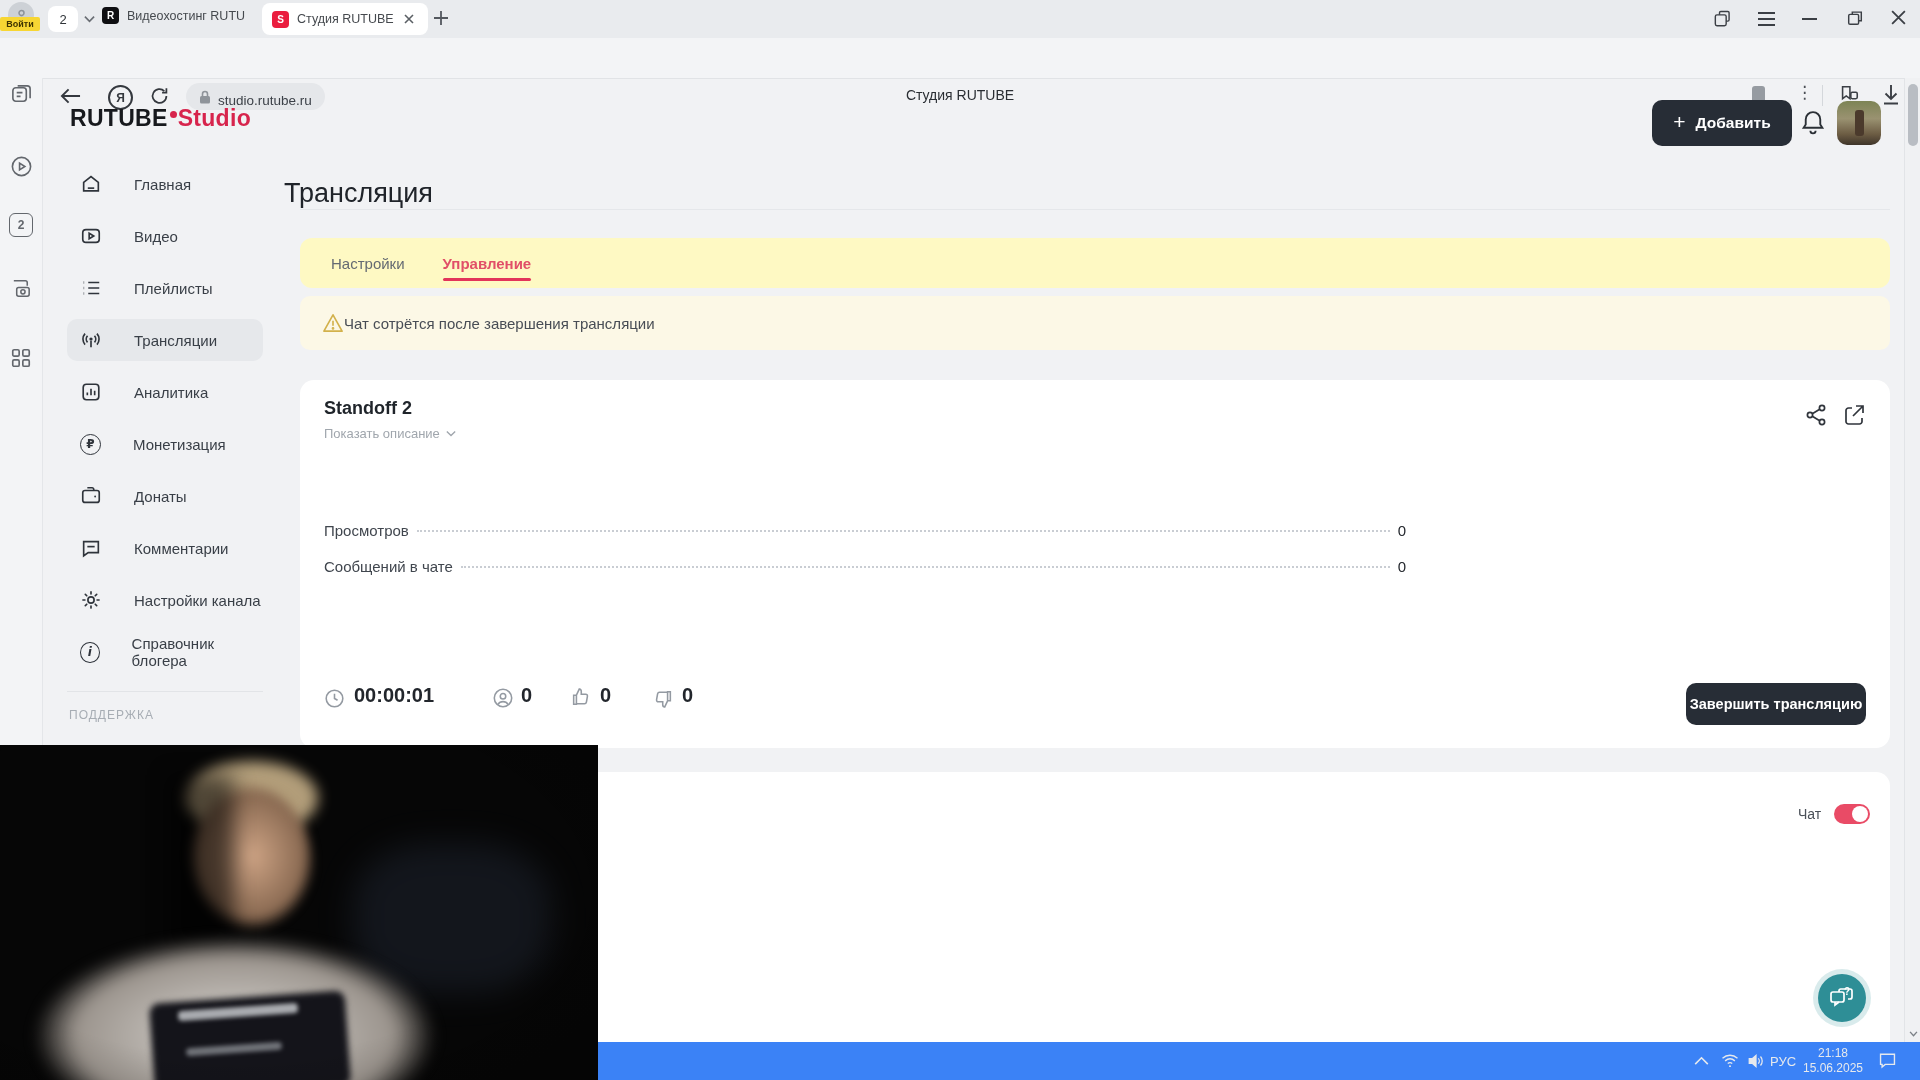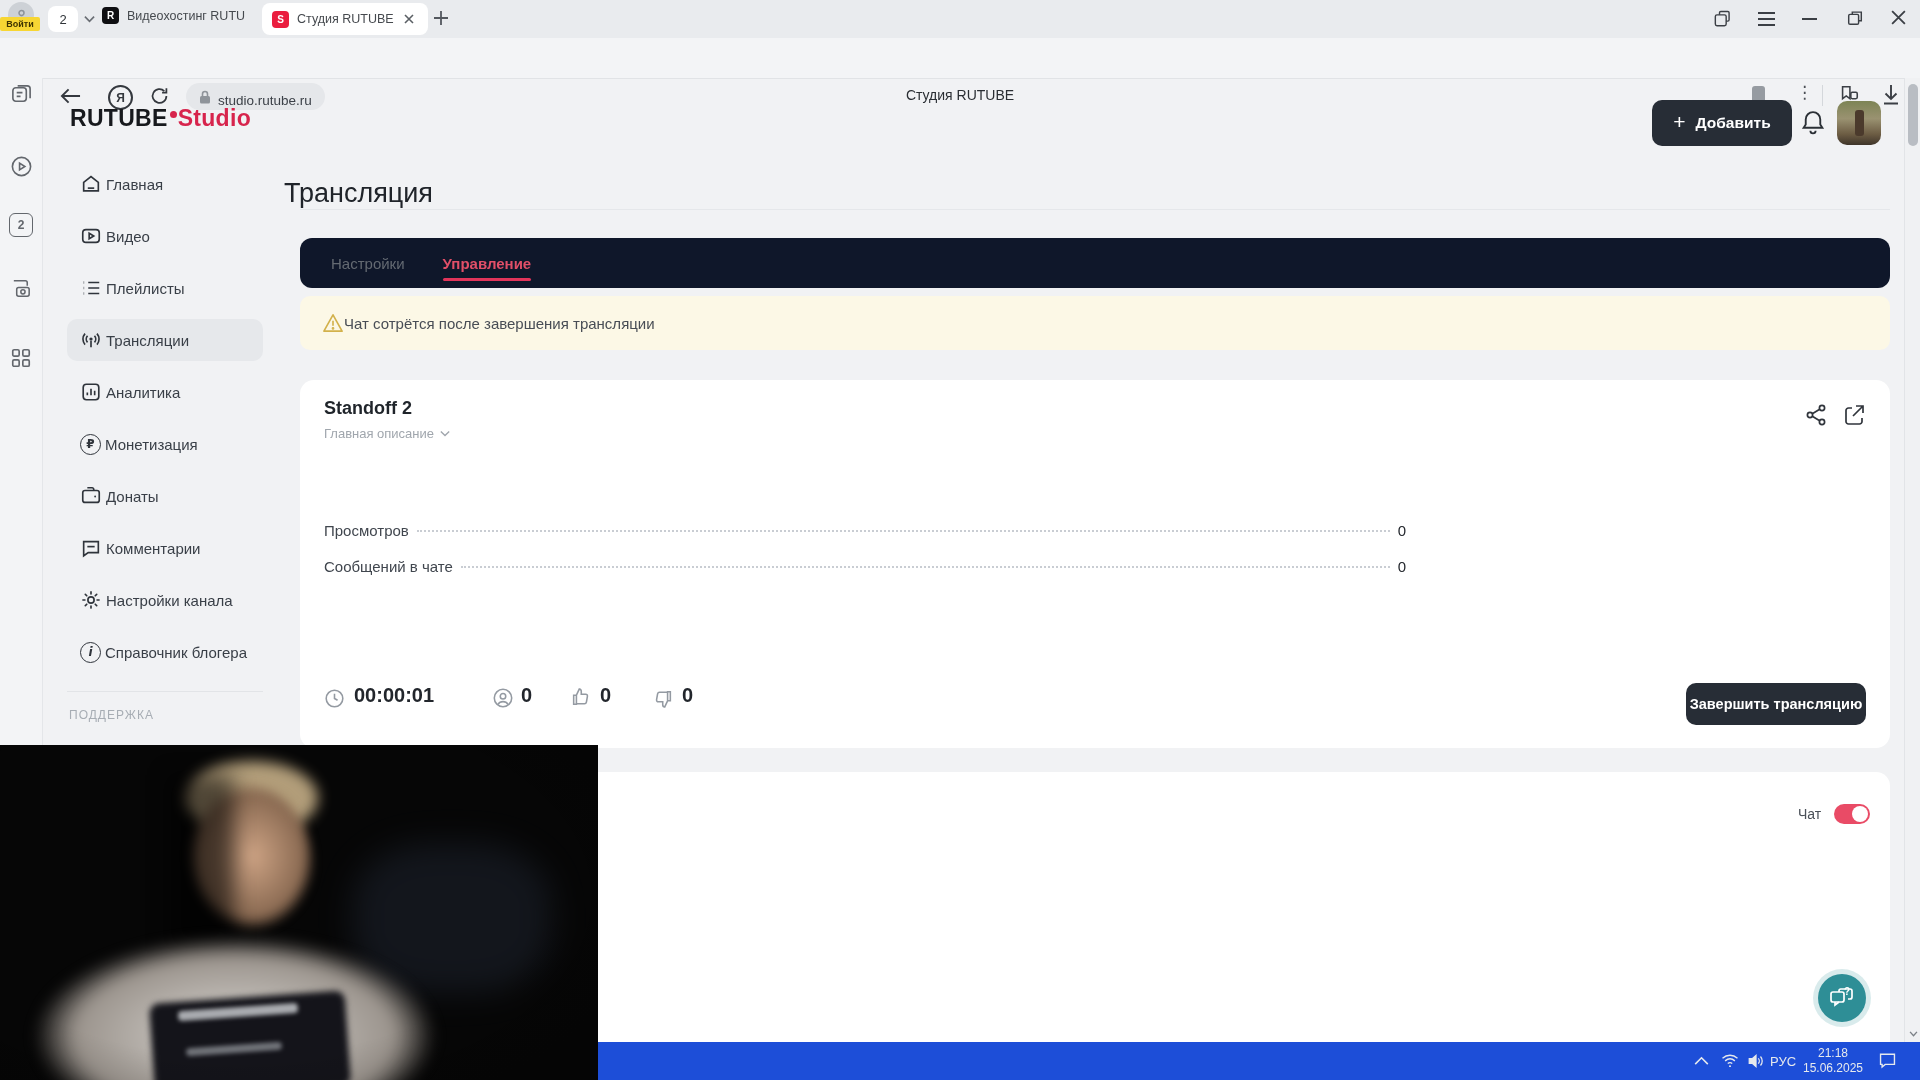--- a/index.html
+++ b/index.html
@@ -51,33 +51,33 @@
   .add-btn{position:absolute;left:1652px;top:100px;width:140px;height:46px;background:#272d36;border-radius:10px;
            color:#fff;font-size:15.5px;font-weight:600;display:flex;align-items:center;justify-content:center;gap:10px;}
   .add-plus{font-size:21px;font-weight:400;margin-top:-2px;}
   .hdr-bell{position:absolute;left:1800px;top:109px;color:#2b3036;}
   .hdr-avatar{position:absolute;left:1837px;top:101px;width:44px;height:44px;border-radius:10px;overflow:hidden;
               background:linear-gradient(180deg,#7d8455 0%,#9a9271 40%,#6d5d44 75%,#3f352a 100%);}
   .hdr-avatar i{position:absolute;left:18px;top:9px;width:9px;height:26px;background:#4b3a2c;border-radius:3px;}
 
   
   .nav{position:absolute;left:67px;top:163px;width:196px;}
-  .nav-item{height:42px;margin-bottom:10px;display:flex;align-items:center;gap:4px;padding-left:13px;box-sizing:border-box;
+  .nav-item{height:42px;margin-bottom:10px;display:flex;align-items:center;gap:32px;padding-left:13px;box-sizing:border-box;
             font-size:15px;color:#393f47;border-radius:10px;}
   .nav-item.active{background:#e6e8eb;}
   .nav-item .ni{color:#2f343b;flex:none;}
   .icon-circle{width:21px;height:21px;border:1.8px solid #2f343b;border-radius:50%;display:flex;align-items:center;
                justify-content:center;font-size:12px;font-weight:700;color:#2f343b;box-sizing:border-box;font-family:"DejaVu Sans",sans-serif;}
   .nav-divider{width:196px;height:1px;background:#e2e4e7;margin:18px 0 16px;}
   .nav-section{font-size:12px;letter-spacing:1px;color:#a7adb4;padding-left:2px;}
 
   
   .page-title{position:absolute;left:284px;top:160px;font-size:27px;font-weight:500;color:#20242a;}
   .top-divider{position:absolute;left:300px;top:209px;width:1590px;height:1px;background:#e5e7ea;}
-  .tabsbar{position:absolute;left:300px;top:238px;width:1590px;height:50px;background:#0f172a;border-radius:12px;
+  .tabsbar{position:absolute;left:300px;top:238px;width:1590px;height:50px;background:#fef9c3;border-radius:12px;
            display:flex;align-items:center;gap:38px;padding-left:31px;box-sizing:border-box;}
   .stab{position:relative;font-size:15px;color:#646a72;}
   .stab.active{color:#e14f68;font-weight:700;}
   .stab.active::after{content:"";position:absolute;left:0;right:0;bottom:-9px;height:3px;border-radius:2px;background:#e2345a;}
   .warnbar{position:absolute;left:300px;top:296px;width:1590px;height:54px;background:#fcf8e6;border-radius:10px;
            display:flex;align-items:center;padding-left:22px;box-sizing:border-box;}
   .warn-text{font-size:15px;color:#484d55;}
 
   .card{position:absolute;left:300px;top:380px;width:1590px;height:368px;background:#fff;border-radius:14px;}
   .stream-title{position:absolute;left:24px;top:18px;font-size:18px;font-weight:600;color:#1f242a;}
@@ -115,21 +115,21 @@
   .help-fab{position:absolute;left:1818px;top:974px;width:48px;height:48px;border-radius:50%;background:#2e8e96;
             display:flex;align-items:center;justify-content:center;box-shadow:0 0 0 5px rgba(46,142,150,.18);z-index:25;}
   .help-q{position:absolute;font-size:10px;font-weight:700;color:#fff;left:26px;top:12px;}
 
   
   .sb{position:absolute;left:1904px;top:78px;width:16px;height:964px;background:#f0f1f3;border-left:1px solid #e2e4e7;z-index:10;}
   .sb-thumb{position:absolute;left:3px;top:6px;width:10px;height:62px;border-radius:5px;background:#b9bdc3;}
   .sb-down{position:absolute;left:4px;bottom:5px;color:#7c8187;}
 
   
-  .taskbar{position:absolute;left:0;top:1042px;width:1920px;height:38px;background:#1d4ed8;z-index:30;color:#e6e9ed;}
+  .taskbar{position:absolute;left:0;top:1042px;width:1920px;height:38px;background:#3b82f6;z-index:30;color:#e6e9ed;}
   .tb-ic{position:absolute;color:#e6e9ed;}
   .tb-lang{position:absolute;left:1770px;top:12px;font-size:13px;}
   .tb-clock{position:absolute;left:1796px;top:4px;width:74px;text-align:center;font-size:12px;line-height:15px;}
 
   
   .webcam{position:absolute;left:0;top:745px;width:598px;height:335px;background:#060606;overflow:hidden;z-index:40;}
   .wc-glow{position:absolute;left:352px;top:98px;width:200px;height:150px;background:#232a38;opacity:.45;border-radius:40%;filter:blur(16px);}
   .wc-hair{position:absolute;left:186px;top:16px;width:132px;height:74px;border-radius:50%;background:#d0b88e;opacity:.85;filter:blur(7px);}
   .wc-face{position:absolute;left:176px;top:38px;width:138px;height:162px;border-radius:50%;
            background:radial-gradient(60% 60% at 55% 45%,#cda384 0%,#8a6a52 62%,rgba(20,14,10,0) 78%);filter:blur(4px);}
@@ -349,21 +349,21 @@
         <path d="M12 2 22 20H2z" stroke-linejoin="round"></path>
         <path d="M12 8.5v5.5"></path>
         <circle cx="12" cy="17" r=".6" fill="#d2b14b"></circle>
       </svg>
     <span class="warn-text">Чат сотрётся после завершения трансляции</span>
   </div>
 
   <div class="card">
     <div class="stream-title">Standoff 2</div>
     <div class="show-desc">
-      <span>Главная описание</span>
+      <span>Показать описание</span>
       <svg width="10" height="7" viewBox="0 0 12 8" fill="none" stroke="#a0a6ad" stroke-width="1.6">
           <path d="M1 1.5 6 6.5 11 1.5"></path>
         </svg>
     </div>
 
     <div class="leader-row" style="top:142px">
       <span class="leader-label">Просмотров</span>
       <span class="leader-dots"></span>
       <span class="leader-val">0</span>
     </div>

